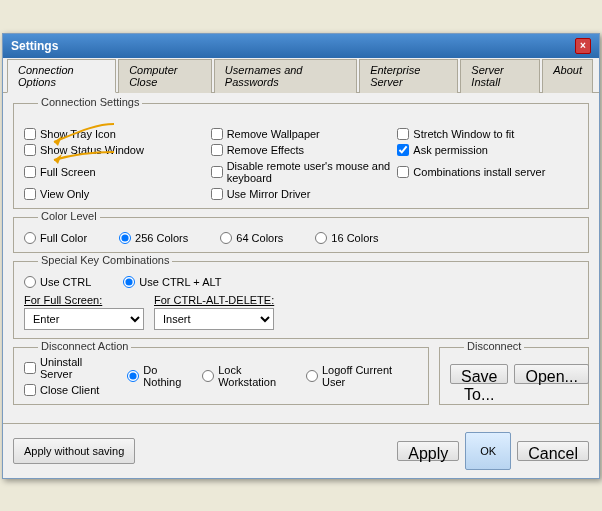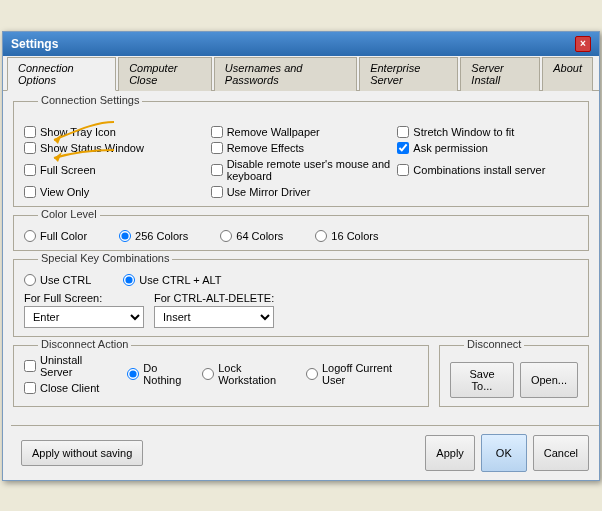--- a/index.html
+++ b/index.html
@@ -126,20 +126,21 @@
       margin-top: 6px;
       align-items: center;
     }
     .dropdown-group {
       display: flex;
       flex-direction: column;
       gap: 2px;
     }
     .dropdown-label {
       font-size: 11px;
+      text-decoration: underline;
     }
     select {
       font-size: 11px;
       padding: 2px 4px;
       border: 1px solid #999;
       background: white;
       height: 22px;
       width: 120px;
     }
     .bottom-section {
@@ -158,36 +159,35 @@
       padding: 8px 10px;
       position: relative;
       width: 150px;
     }
     .shortcuts-buttons {
       display: flex;
       gap: 6px;
       margin-top: 8px;
     }
     .btn {
-      font-size: 11px;
+      font-size: 16px;
       padding: 3px 10px;
       border: 1px solid #999;
       background: linear-gradient(to bottom, #f5f5f5, #e0e0e0);
       cursor: pointer;
       border-radius: 2px;
-      height: 36px;
+      height: 20px;
     }
     .footer {
       display: flex;
       align-items: center;
       padding: 8px 10px;
       border-top: 1px solid #aca899;
       gap: 6px;
       background: #f0f0f0;
-      margin-left: 8px;
     }
     .footer-left {
       flex: 1;
     }
     .btn-primary {
       font-size: 11px;
       padding: 3px 14px;
       border: 1px solid #7a9bbf;
       background: linear-gradient(to bottom, #ddeeff, #b8d4f0);
       cursor: pointer;

